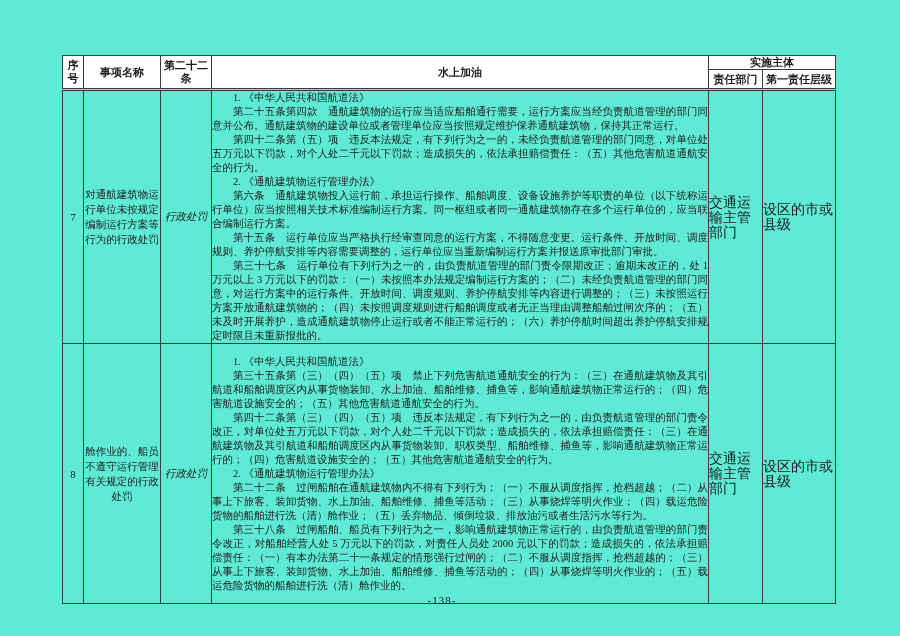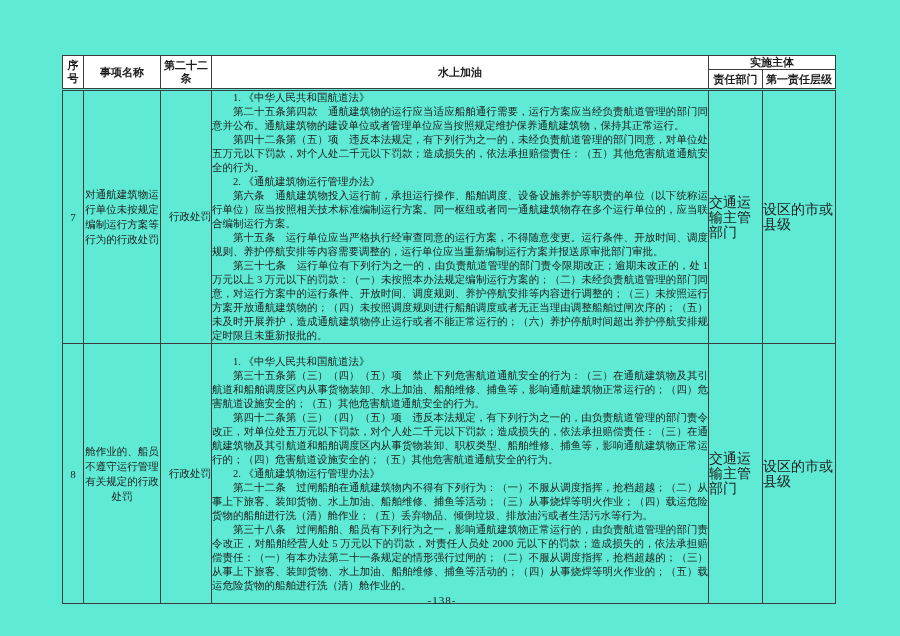--- a/index.html
+++ b/index.html
@@ -26,21 +26,21 @@
   tr.body-row-7{height:237px;}
   tr.body-row-8{height:260px;}
   td.seq{
     text-align:center;vertical-align:middle;font-size:11px;
   }
   td.name{
     vertical-align:middle;font-size:10.5px;line-height:15px;
     padding:0 6px;text-align:center;
   }
   td.type{
-    text-align:right;vertical-align:middle;font-size:10.5px;
+    text-align:center;vertical-align:middle;font-size:10.5px;font-style:italic;
   }
   td.basis{
     vertical-align:middle;font-size:10.5px;line-height:14px;
     padding:6px 8px 6px 16px;text-align:left;
   }
   td.basis p{margin:0;text-indent:2em;text-align:justify;}
   td.dept,td.level{
     vertical-align:middle;font-size:14px;line-height:15px;
     padding:0 5px;text-align:left;
   }

